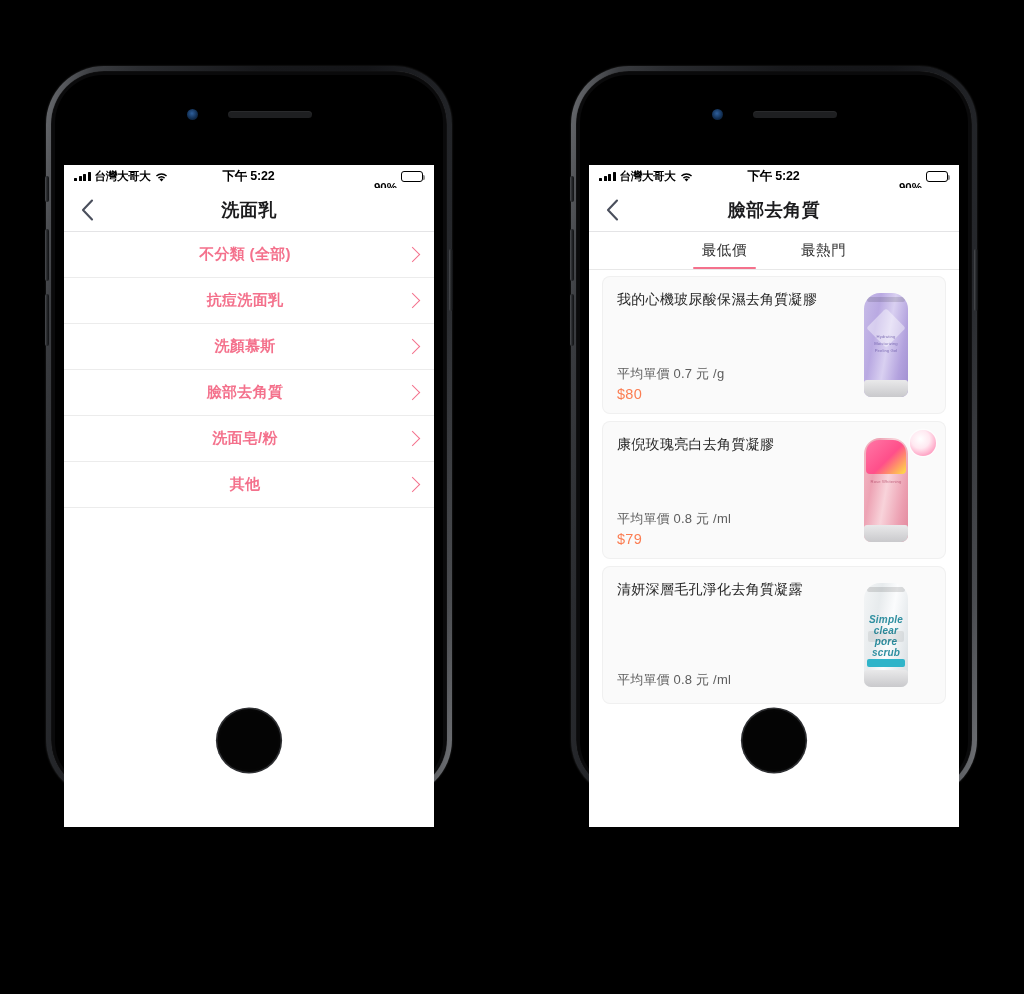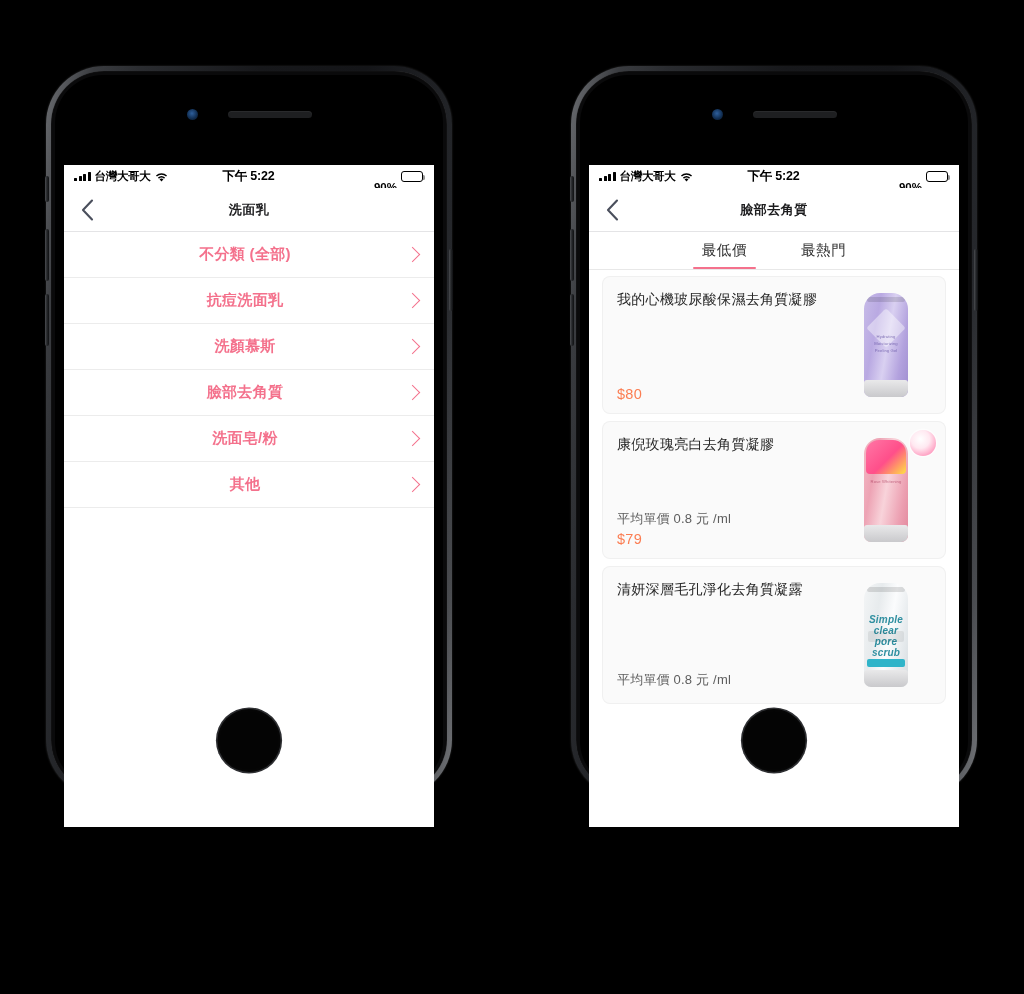--- a/index.html
+++ b/index.html
@@ -97,21 +97,21 @@
     height: 44px; background:#fff; display:flex; align-items:center;
     position:relative; border-bottom:1px solid #e4e4e6;
   }
   .nav-back {
     width:46px; height:44px; display:flex; align-items:center; justify-content:center;
     cursor:pointer;
   }
   .nav-back svg { display:block; }
   .nav-title {
     position:absolute; left:0; right:0; text-align:center;
-    font-size:13px; font-weight:600; color:#1c1c1e; letter-spacing:.5px;
+    font-size:18px; font-weight:600; color:#1c1c1e; letter-spacing:.5px;
     pointer-events:none;
   }
 
   
   .cat-list { background:#fff; }
   .cat-item {
     height:46px; display:flex; align-items:center;
     padding: 0 16px 0 19px; border-bottom:1px solid #ececec;
     cursor:pointer; background:#fff;
   }
@@ -345,20 +345,21 @@
       <div class="tabs">
         <div class="tab active">最低價</div>
         <div class="tab">最熱門</div>
       </div>
 
       <div class="feed">
 
         <div class="card">
           <div class="card-title">我的心機玻尿酸保濕去角質凝膠</div>
           <div class="card-bottom">
+            <div class="card-unit">平均單價 0.7 元 /g</div>
             <div class="card-price">$80</div>
           </div>
           <div class="prod">
             <div class="tube t-purple">
               <div class="top-band"></div>
               <div class="diamond"></div>
               <div class="txt">Hydrating Moisturizing Peeling Gel</div>
               <div class="cap"></div>
             </div>
           </div>

